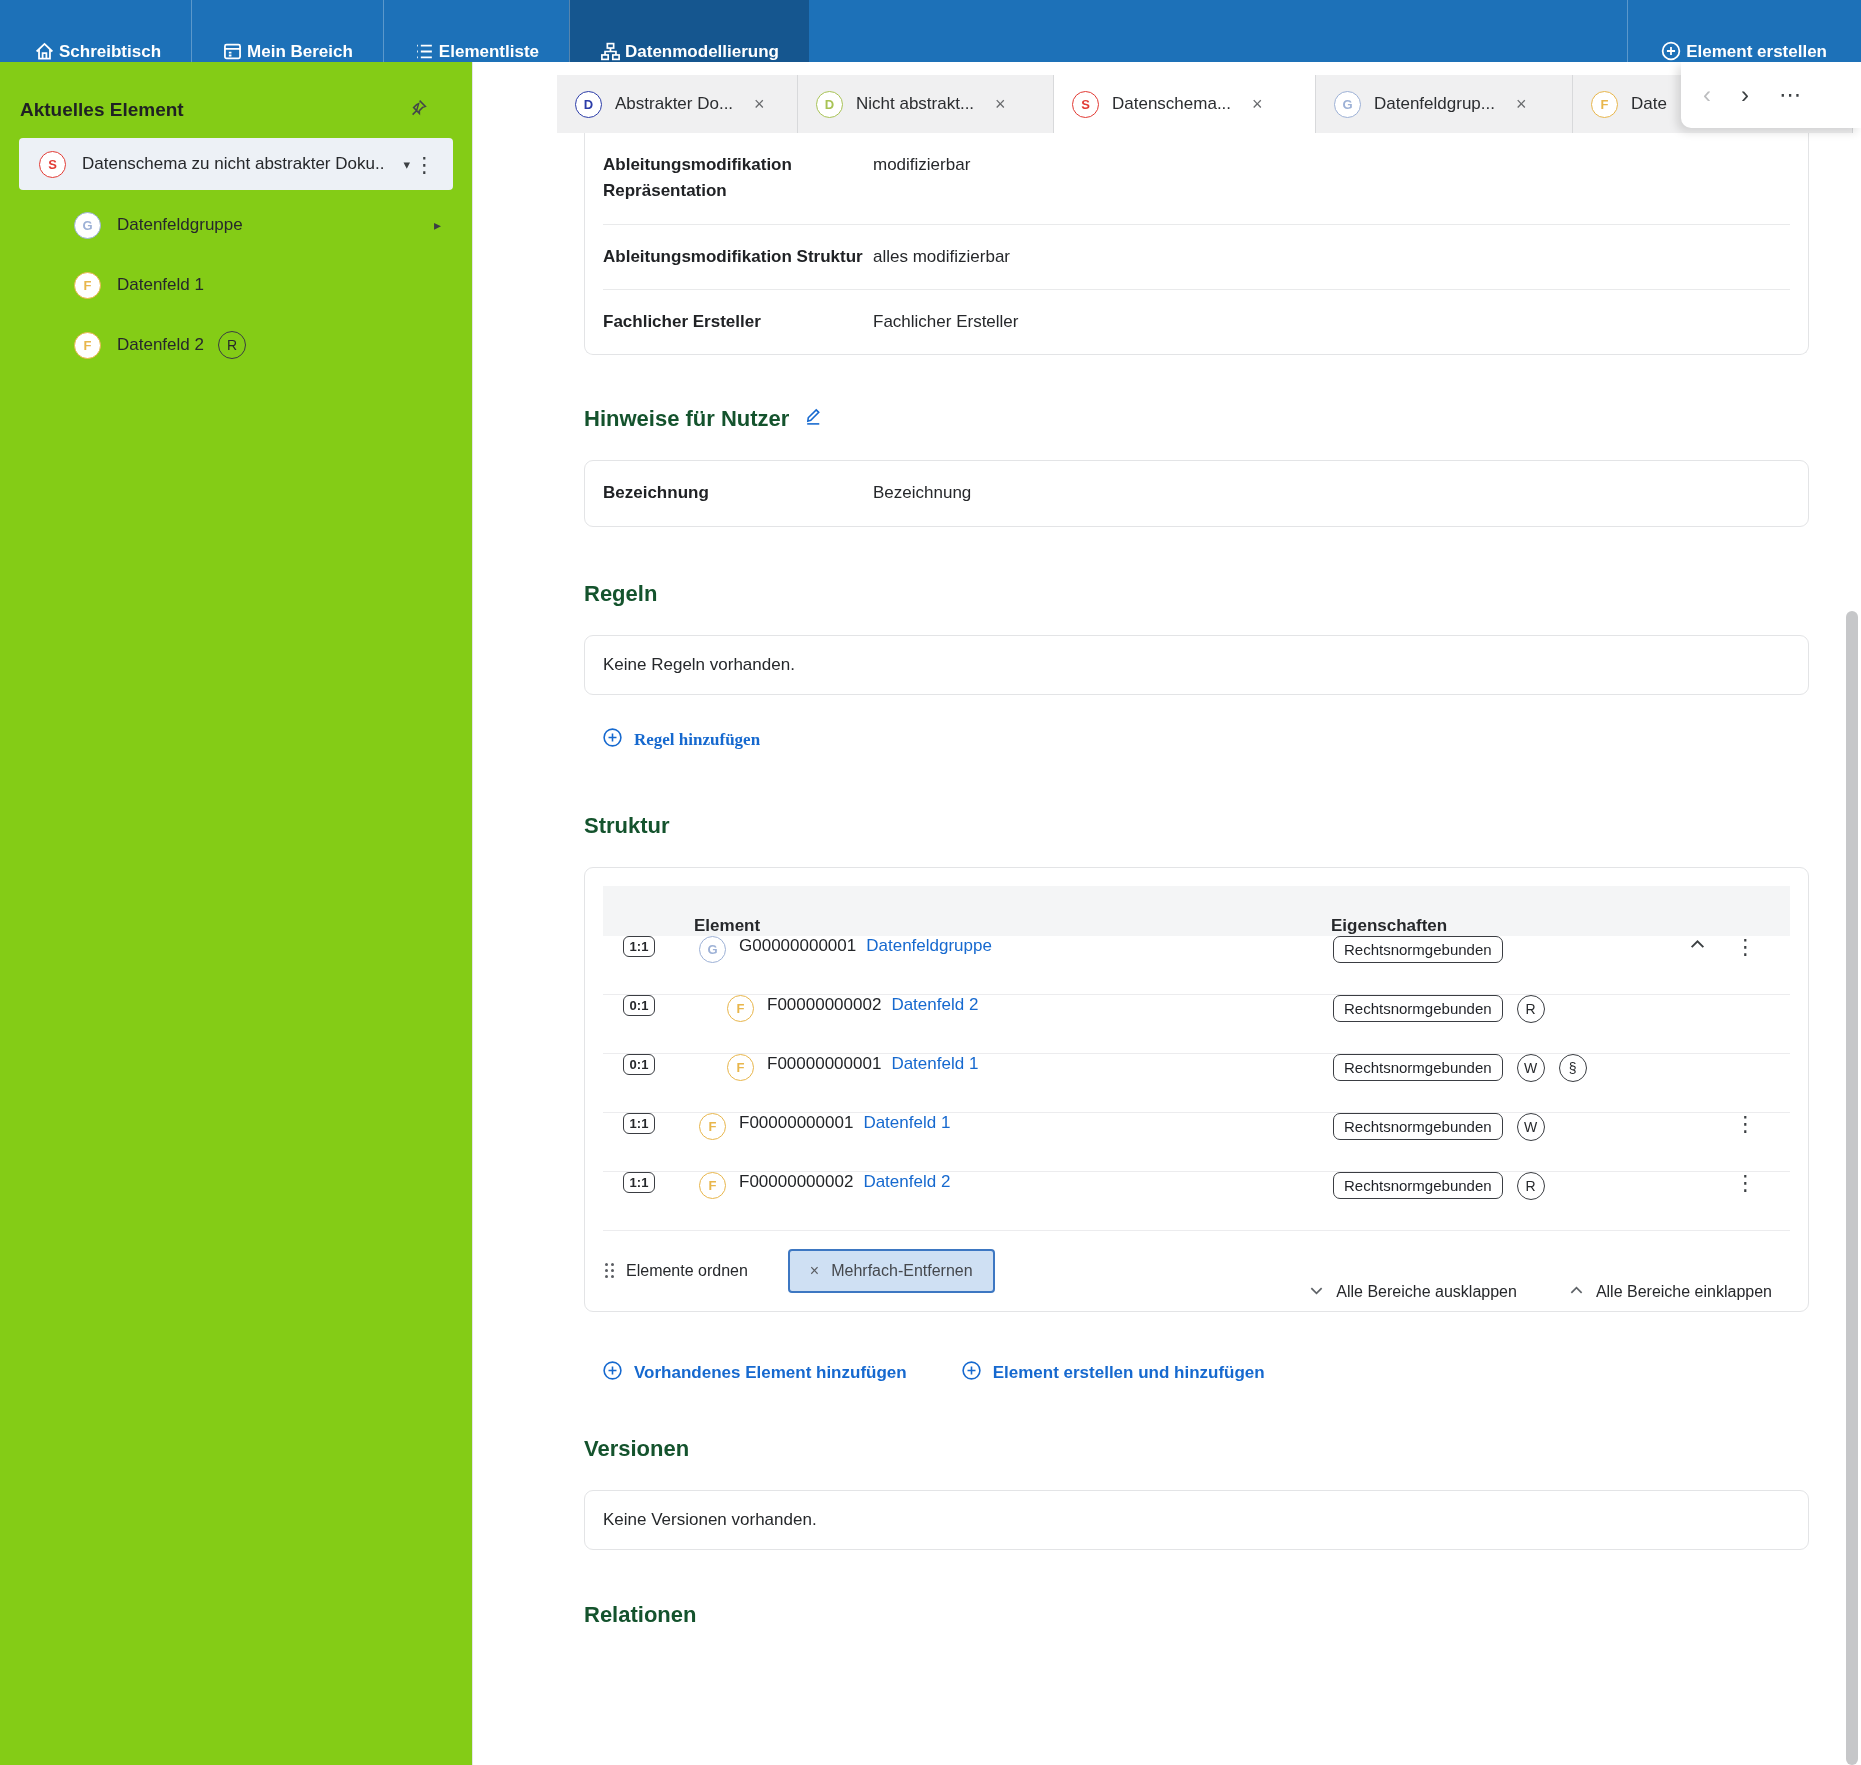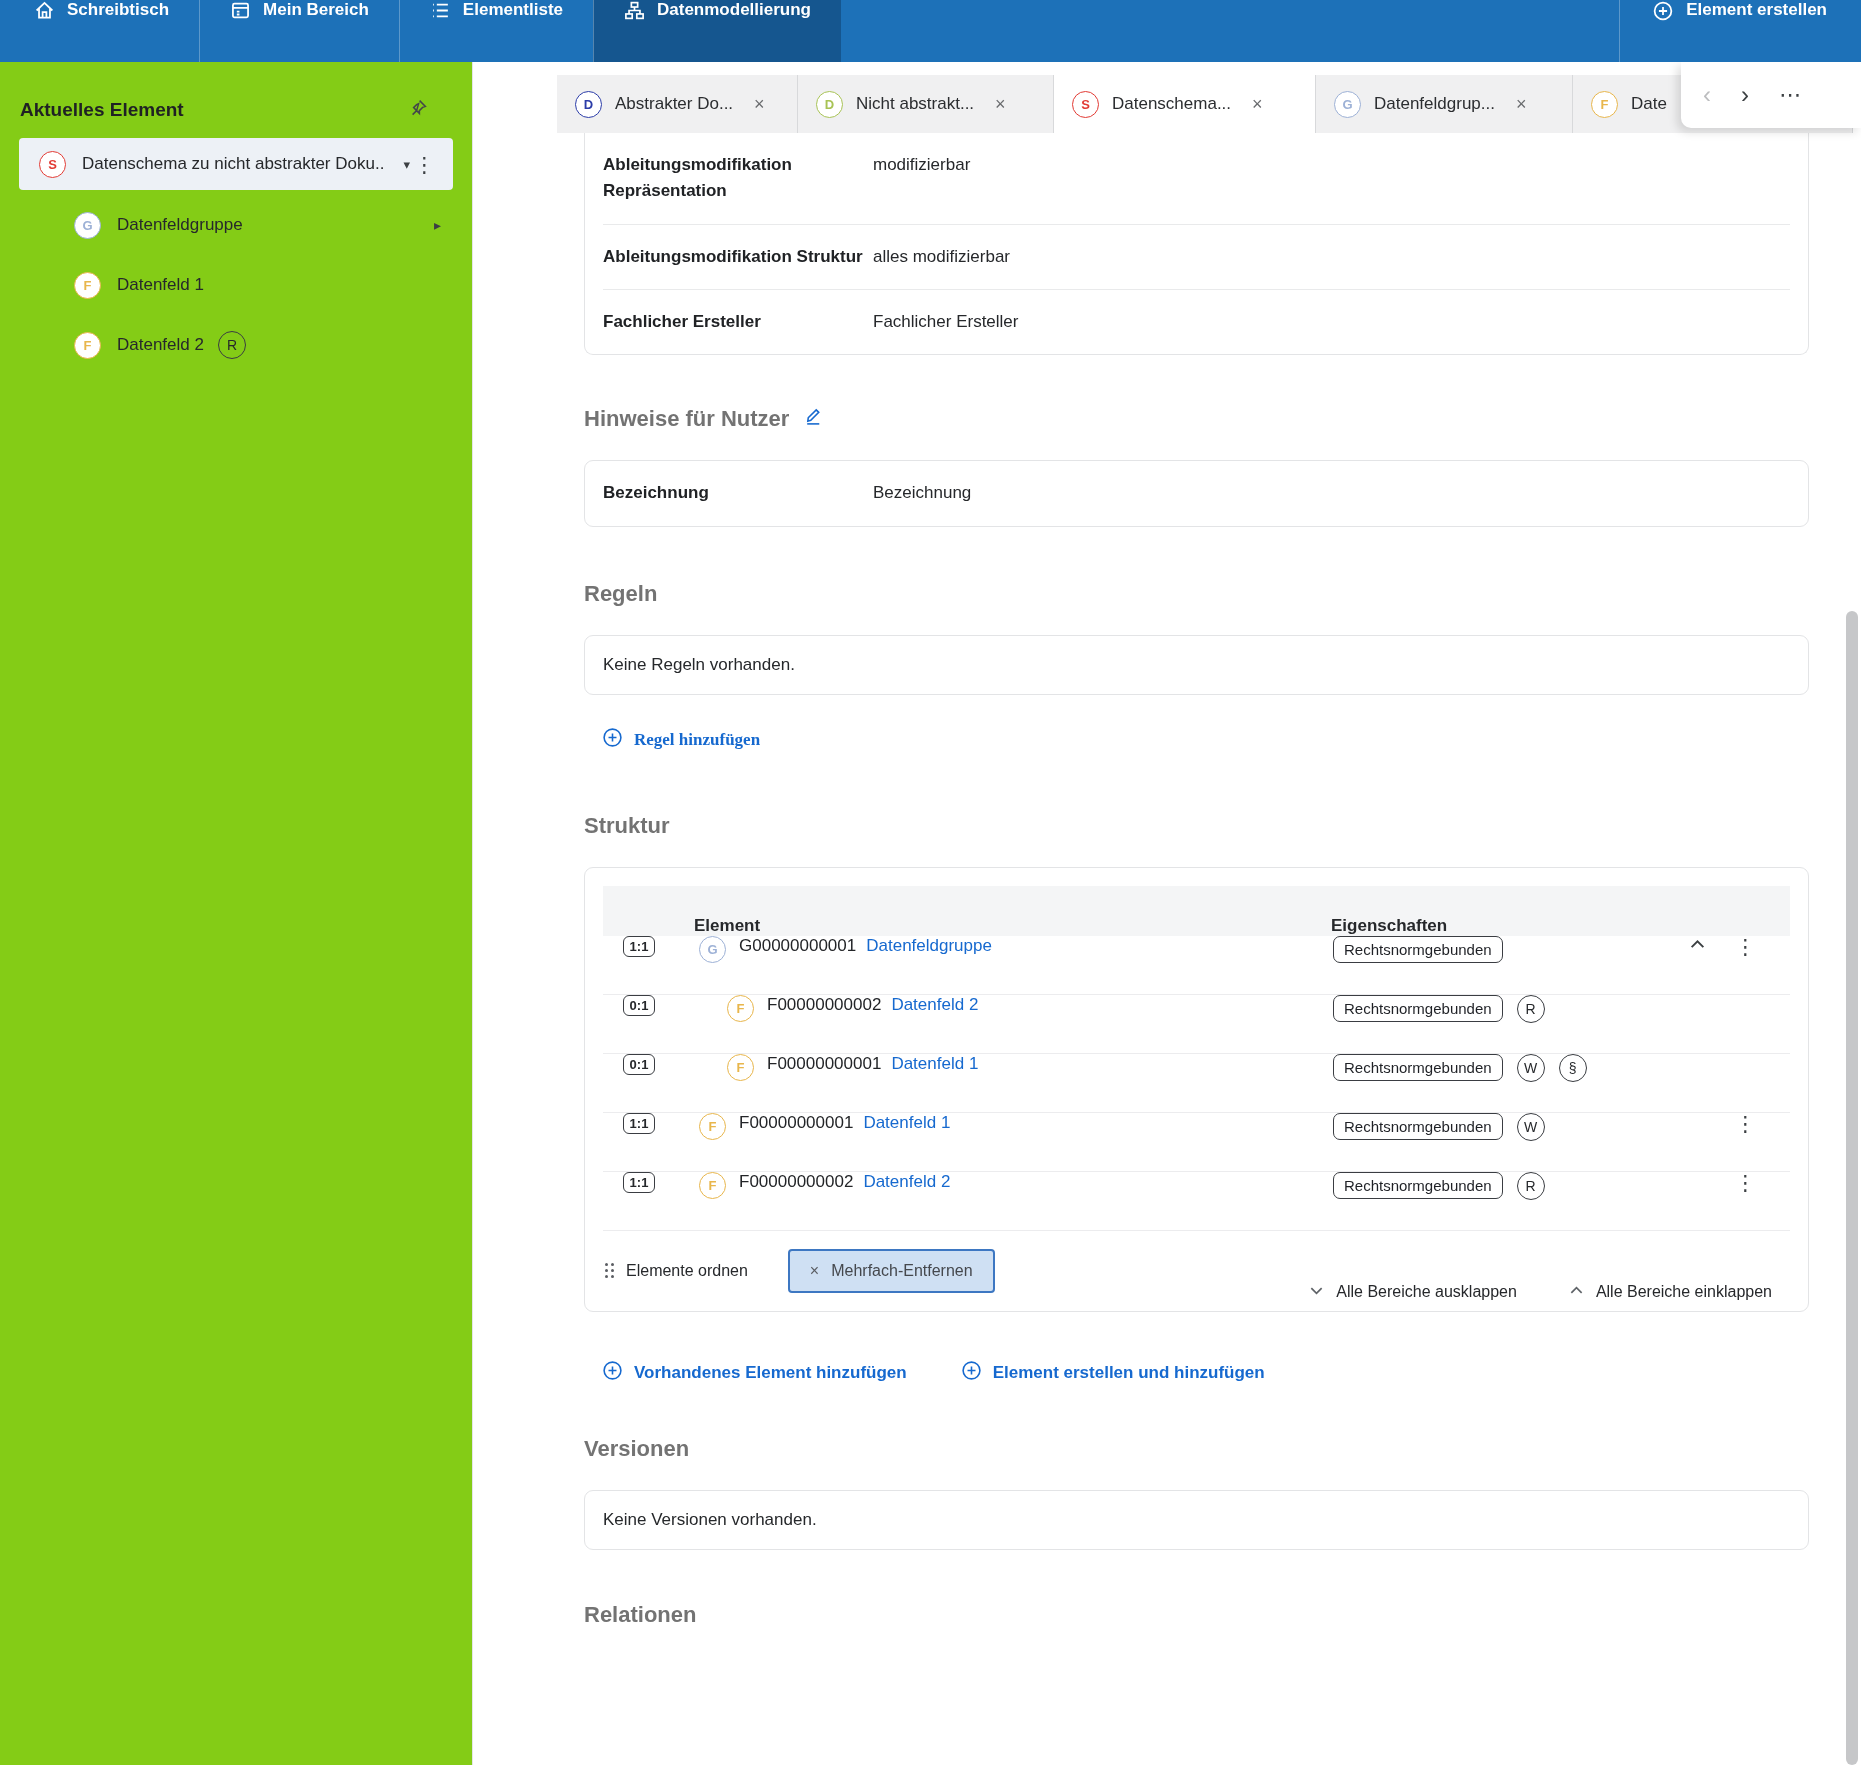--- a/index.html
+++ b/index.html
@@ -3,21 +3,21 @@
 <meta charset="utf-8">
 <style>
   * { margin:0; padding:0; box-sizing:border-box; }
   html,body { width:1861px; height:1765px; overflow:hidden; background:#fff;
     font-family:"Liberation Sans","DejaVu Sans",sans-serif; color:#26282b; }
   .page { position:relative; width:1861px; height:1765px; }
 
   
   .topbar { position:absolute; top:0; left:0; right:0; height:62px; background:#1d71b8;
     display:flex; align-items:stretch; color:#fff; }
-  .nav-item { display:flex; align-items:flex-start; gap:12px; padding:0 30px; font-size:17px;
+  .nav-item { display:flex; align-items:flex-end; gap:4px; padding:0 30px; font-size:17px;
     font-weight:700; cursor:pointer; border-left:1px solid rgba(255,255,255,.28); }
   .nav-item:first-child { border-left:none; margin-left:4px; }
   .nav-item.active { background:#15568f; }
   .nav-item svg { display:block; }
   .topbar-spacer { flex:1; }
   .nav-item.create { border-left:1px solid rgba(255,255,255,.28); padding:0 32px; margin-right:2px; }
 
   
   .sidebar { position:absolute; top:62px; left:0; width:473px; bottom:0; background:#84cc16;
     border-right:1px solid #e4e5e7; }
@@ -67,21 +67,21 @@
 
   
   .content { padding-left:30px; width:1256px; }
   .card { width:1225px; background:#fff; border:1px solid #e3e4e6; border-radius:9px; }
   .card.cut-top { border-top:none; border-radius:0 0 9px 9px; }
   .frow { display:flex; margin:0 18px; padding:19px 0; border-bottom:1px solid #e9eaeb; }
   .frow:last-child { border-bottom:none; }
   .flabel { width:270px; flex:0 0 auto; font-weight:700; font-size:17px; line-height:1.55; color:#202225; }
   .fvalue { font-size:17px; line-height:1.5; color:#26282b; }
   a.link { color:#1669cf; text-decoration:underline; cursor:pointer; }
-  h2.sect { font-size:22px; font-weight:700; color:#737373; display:flex; align-items:center; gap:14px; }
+  h2.sect { font-size:22px; font-weight:700; color:#14532d; display:flex; align-items:center; gap:14px; }
   .h-hinweise { margin:50px 0 28px; }
   .h-regeln   { margin:54px 0 28px; }
   .h-struktur { margin:56px 0 28px; }
   .h-versionen{ margin:50px 0 28px; }
   .h-relationen{ margin:52px 0 0; }
   .empty-row { padding:19px 18px; font-size:17px; }
   .addlink { display:inline-flex; align-items:center; gap:11px; color:#1669cf; font-size:17px;
     font-weight:700; cursor:pointer; }
   .addlink-row1 { margin:32px 0 4px 18px;font-family:Liberation Serif, serif; }
   .addlinks { display:flex; gap:54px; margin:48px 0 0 18px; }

